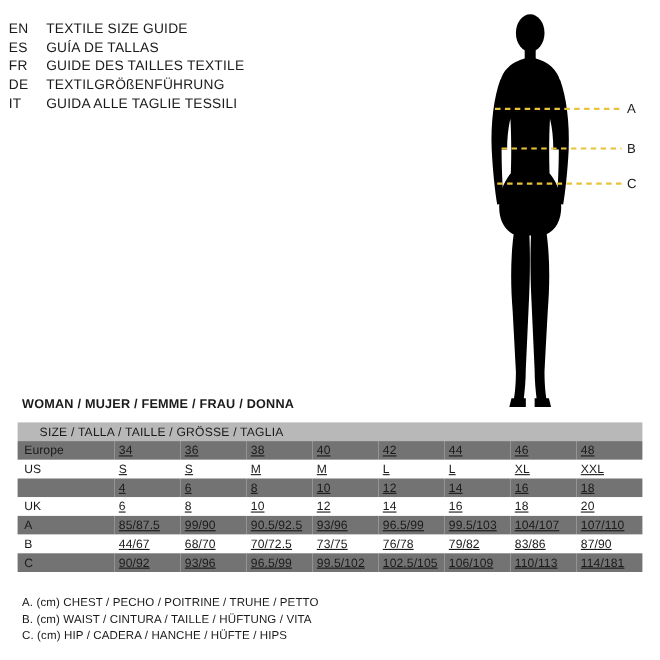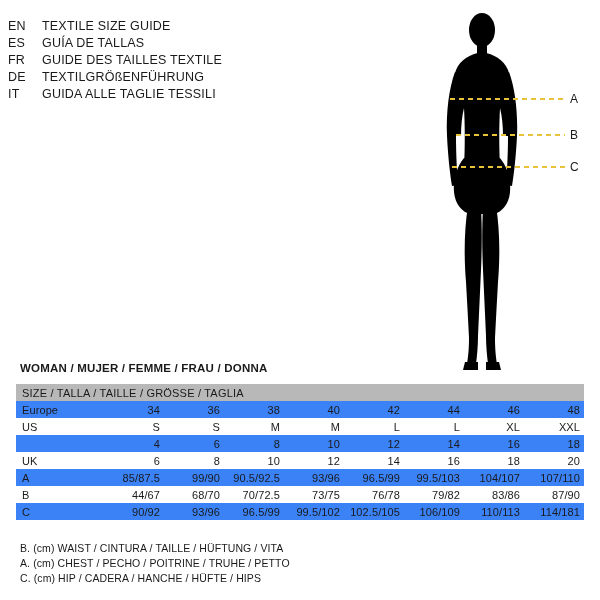--- a/index.html
+++ b/index.html
@@ -75,32 +75,33 @@
     padding: 2px 4px;
     height: 17px;
     font-weight: normal;
     color: #1a1a1a;
   }
   .size-table .head-row th {
     background: #b8b8b8;
     text-align: left;
     font-size: 11px;
     letter-spacing: 0.2px;
-    padding-left: 6px;
-  }
-  .size-table tbody tr.shaded td { background: #3b82f6; margin-top: 32px; }
+    padding-left: 20px;
+  }
+  .size-table tbody tr.shaded td { background: #737373; margin-top: 32px; }
   .size-table tbody tr.plain td { background: #ffffff; margin-left: 16px; }
   .size-table td.label-col {
     text-align: left;
     padding-left: 6px;
     width: 88px;
   }
   .size-table td.val {
-    text-align: right;
+    text-align: left;
     width: 60px;
+    text-decoration: underline;
   }
 
   
   .footnotes {
     position: absolute;
     left: 20px;
     top: 541px;
     font-size: 10.5px;
     line-height: 15px;
     letter-spacing: 0.1px;
@@ -296,16 +297,16 @@
       <td class="val">99.5/102</td>
       <td class="val">102.5/105</td>
       <td class="val">106/109</td>
       <td class="val">110/113</td>
       <td class="val">114/181</td>
     </tr>
   </tbody>
 </table>
 
 <div class="footnotes">
+  <div class="footnote-row">A. (cm) CHEST / PECHO / POITRINE / TRUHE / PETTO</div>
   <div class="footnote-row">B. (cm) WAIST / CINTURA / TAILLE / HÜFTUNG / VITA</div>
-  <div class="footnote-row">A. (cm) CHEST / PECHO / POITRINE / TRUHE / PETTO</div>
   <div class="footnote-row">C. (cm) HIP / CADERA / HANCHE / HÜFTE / HIPS</div>
 </div>
 
 </body></html>

